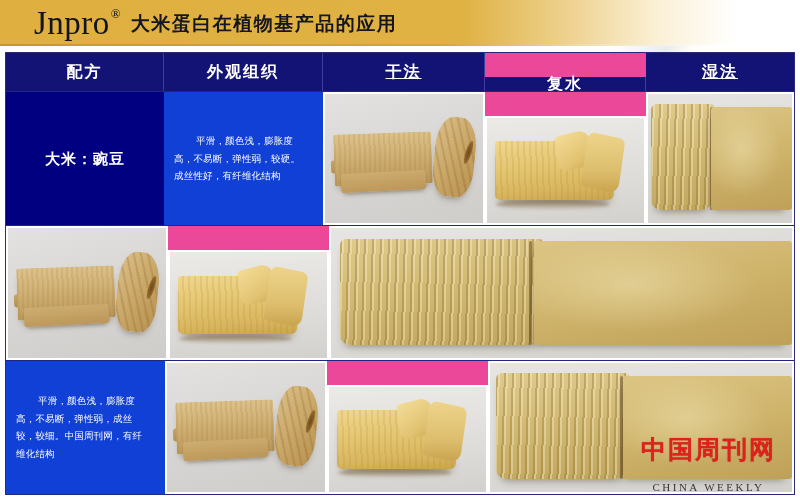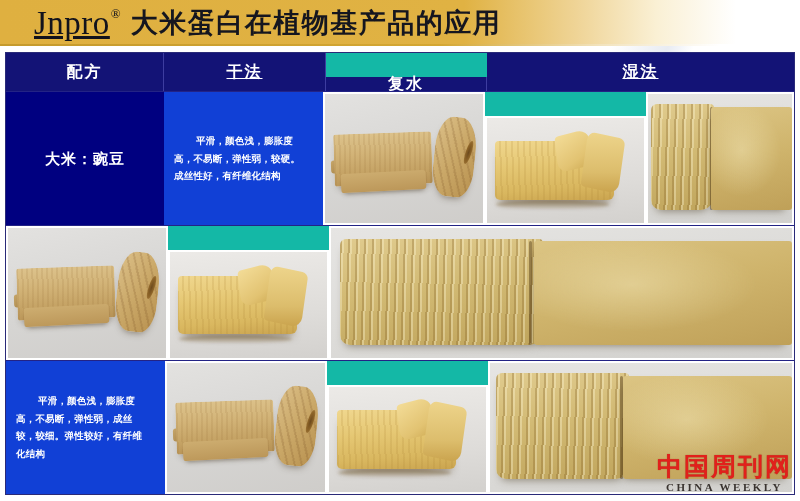--- a/index.html
+++ b/index.html
@@ -16,45 +16,44 @@
     overflow:hidden;
   }
   .banner-inner{
     position:absolute;left:34px;top:0;height:46px;
     display:flex;align-items:center;white-space:nowrap;
   }
   .brand{
     font-family:"Liberation Serif","DejaVu Serif",serif;
     font-size:33px;font-weight:400;color:#12131c;letter-spacing:0.5px;
     line-height:1;
-    text-decoration:underline;
   }
   .reg{
     font-family:"Liberation Serif","DejaVu Serif",serif;
     font-size:13px;color:#12131c;vertical-align:super;
     position:relative;top:-9px;left:1px;
   }
   .banner-title{
-    font-size:27px;font-weight:700;color:#15161f;margin-left:11px;
+    font-size:19px;font-weight:700;color:#15161f;margin-left:11px;
     letter-spacing:1.5px;line-height:1;
   }
   .banner-underline{
     position:absolute;left:0;top:44px;width:800px;height:2px;
     background:linear-gradient(to right,#c59a2c 0%,#d4a733 55%,#f2e3bd 75%,#ffffff 90%);
   }
   
   .sheen{
     position:absolute;right:0;top:0;width:300px;height:55px;
     background:linear-gradient(112deg,rgba(255,255,255,0) 40%,rgba(228,232,240,.85) 58%,rgba(255,255,255,0) 66%);
     pointer-events:none;
   }
   
   .table{
     position:absolute;left:5px;top:52px;width:790px;height:443px;
-    background:#14b8a6;border:1px solid #2a2a78;box-sizing:border-box;
+    background:#ec4899;border:1px solid #2a2a78;box-sizing:border-box;
     display:flex;flex-direction:column;
   }
   .thead{display:flex;height:38px;flex:0 0 38px;}
   .th{
     color:#ffffff;font-size:16px;font-weight:700;letter-spacing:2px;
     display:flex;align-items:center;justify-content:center;
     background:#131376;
     border-right:1px solid #3d3da0;box-sizing:border-box;
   }
   .th:last-child{border-right:none;}
@@ -69,21 +68,21 @@
   .cell-formula{
     background:#000080;color:#ffffff;
     display:flex;align-items:center;justify-content:center;text-align:center;
     font-size:15px;font-weight:700;letter-spacing:1px;line-height:1.6;
     padding:4px 26px;
   }
   .cell-desc{
     background:#1140d6;color:#ffffff;
     display:flex;align-items:center;
     font-size:9.5px;line-height:1.85;letter-spacing:.2px;
-    padding:6px 16px 6px 10px;text-indent:22px;text-align:left;font-weight:bold;
+    padding:6px 16px 6px 10px;text-indent:22px;text-align:left;
   }
   .cell-photo{
     background:#d9d8d6;border-left:2px solid #ffffff;border-right:2px solid #ffffff;
     border-top:2px solid #ffffff;border-bottom:2px solid #ffffff;
   }
   
   .photo{position:absolute;inset:0;overflow:hidden;}
   .bg-dry{background:linear-gradient(165deg,#e3e2e0 0%,#d6d5d3 55%,#cfcdca 100%);}
   .bg-wet{background:linear-gradient(170deg,#e6e5e3 0%,#dbdad7 60%,#d2d1ce 100%);}
   .bg-moist{background:linear-gradient(175deg,#eceae7 0%,#dedcd9 62%,#d3d1ce 100%);}
@@ -165,30 +164,30 @@
       linear-gradient(168deg,#dcc584 0%,#cfb46c 48%,#bfa058 100%);
     border-radius:3px;
     box-shadow:-3px 5px 8px -5px rgba(60,45,20,.55);
   }
   .wet-edge{
     left:43%;top:10%;width:3px;height:80%;
     background:rgba(95,70,30,.5);
   }
   
   .watermark{
-    position:absolute;right:8px;bottom:8px;text-align:center;line-height:1;
+    position:absolute;right:24px;bottom:8px;text-align:center;line-height:1;
     pointer-events:none;z-index:6;
   }
   .wm-cn{
     font-size:25px;font-weight:700;color:#e2201b;letter-spacing:2px;
     font-family:"DejaVu Sans","Liberation Sans",sans-serif;
     text-shadow:0 0 1px rgba(120,0,0,.6);
   }
   .wm-en{
-    font-size:11px;font-weight:700;color:#3a3430;letter-spacing:2.5px;margin-top:3px;
+    font-size:11px;font-weight:400;color:#3a3430;letter-spacing:2.5px;margin-top:20px;
     font-family:"Liberation Serif","DejaVu Serif",serif;
   }
 </style>
 </head>
 <body>
 
 <div class="sheen"></div>
 
 <div class="banner">
   <div class="banner-inner">
@@ -196,20 +195,21 @@
     <span class="reg">®</span>
     <span class="banner-title">大米蛋白在植物基产品的应用</span>
   </div>
 </div>
 <div class="banner-underline"></div>
 
 <div class="table">
 
   <div class="thead">
     <div class="th c1">配方</div>
+    <div class="th c2">外观组织</div>
     <div class="th c3">干法</div>
     <div class="th c4">复水</div>
     <div class="th c5">湿法</div>
   </div>
 
   <div class="trow">
     <div class="cell cell-formula c1">大米：豌豆</div>
     <div class="cell cell-desc c2">平滑，颜色浅，膨胀度高，不易断，弹性弱，较硬。成丝性好，有纤维化结构</div>
 
     <div class="cell cell-photo c3">
@@ -266,21 +266,21 @@
     <div class="cell cell-photo c5">
       <div class="photo bg-wet">
         <div class="slab wet-fiber"></div>
         <div class="slab wet-edge"></div>
         <div class="slab wet-block"></div>
       </div>
     </div>
   </div>
 
   <div class="trow">
-    <div class="cell cell-desc c2">平滑，颜色浅，膨胀度高，不易断，弹性弱，成丝较，较细。弹性较好，有纤维化结构</div>
+    <div class="cell cell-desc c2">平滑，颜色浅，膨胀度高，不易断，弹性弱，成丝较，较细。中国周刊网，有纤维化结构</div>
 
     <div class="cell cell-photo c3">
       <div class="photo bg-dry">
         <div class="slab dry-c"></div>
         <div class="slab dry-a"></div>
         <div class="slab dry-b"></div>
         <div class="slab dry-roll">
           <div class="dry-roll-core"></div>
         </div>
       </div>

